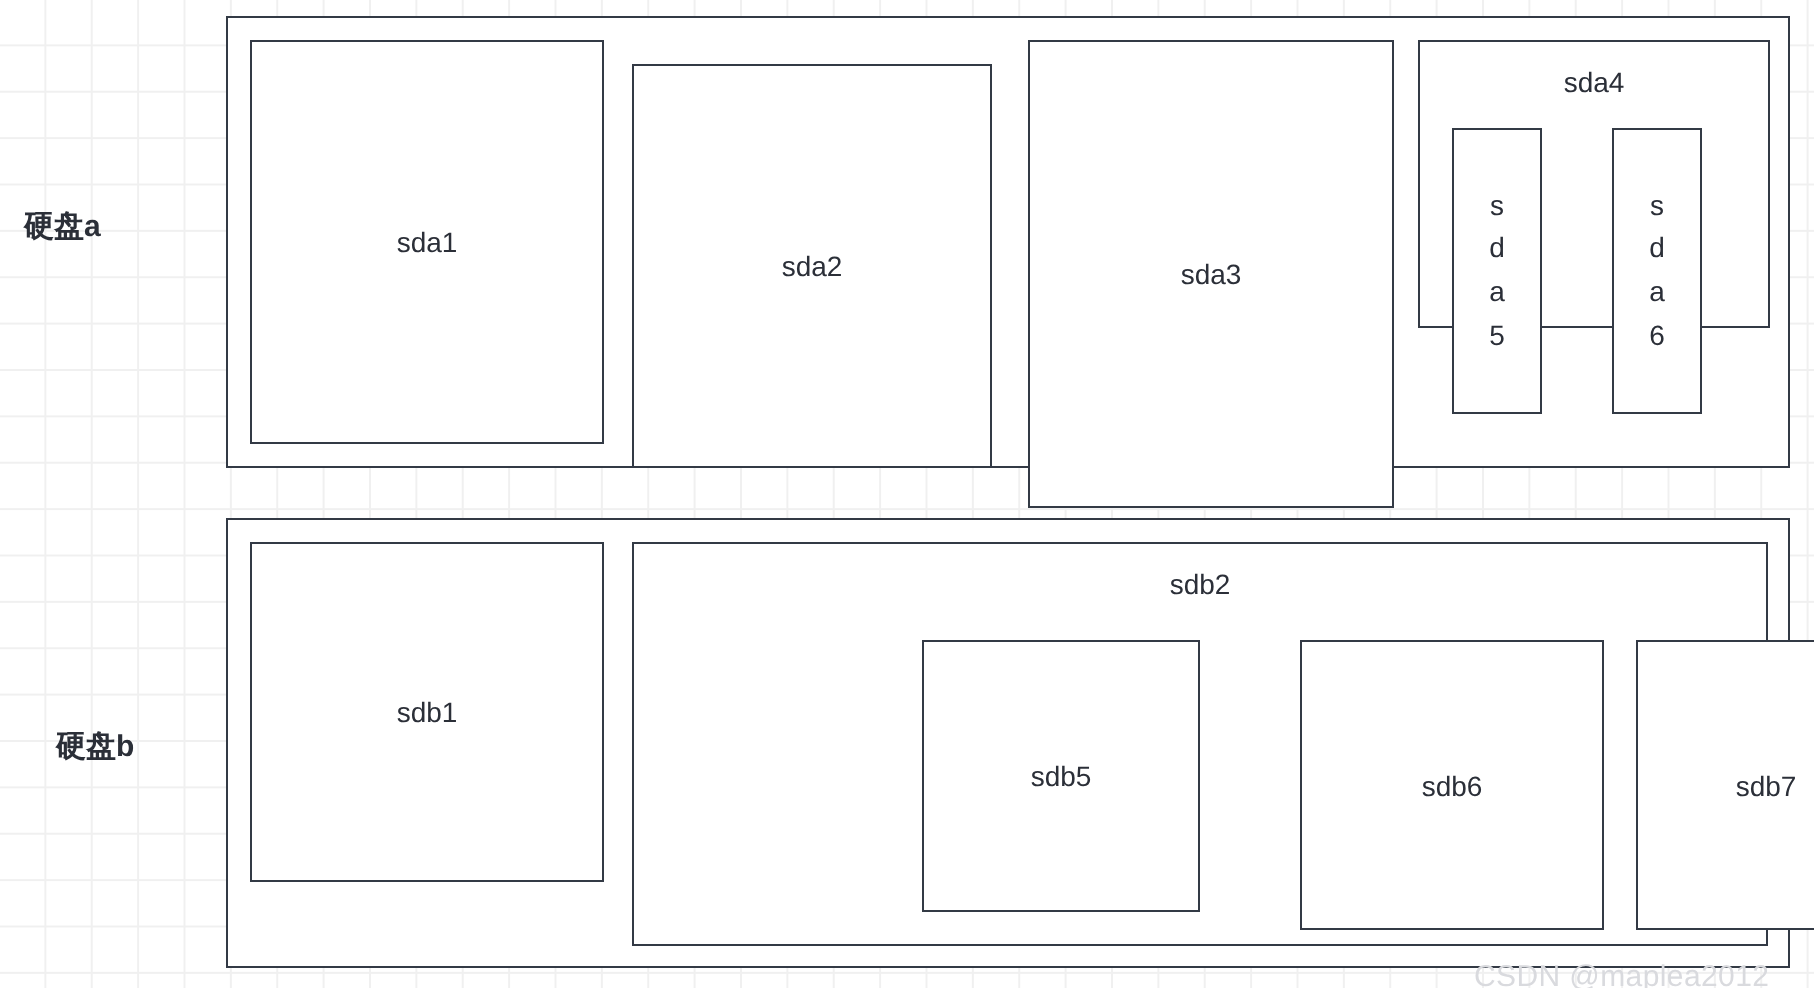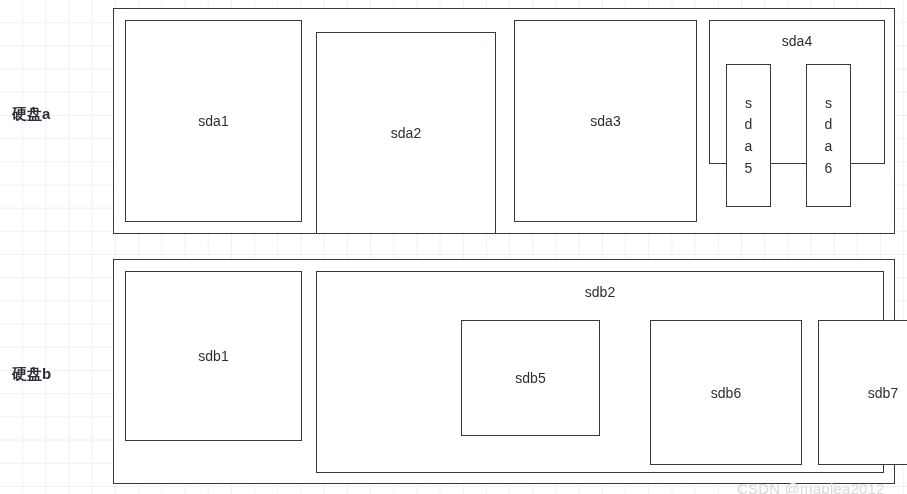--- a/index.html
+++ b/index.html
@@ -94,21 +94,21 @@
   <div class="box" style="left:113px; top:8px; width:782px; height:226px;">
 
     <div class="box" style="left:11px; top:11px; width:177px; height:202px;">
       <div class="box-label label-center">sda1</div>
     </div>
 
     <div class="box" style="left:202px; top:23px; width:180px; height:202px;">
       <div class="box-label label-center">sda2</div>
     </div>
 
-    <div class="box" style="left:400px; top:11px; width:183px; height:202px;">
+    <div class="box" style="left:400px; top:11px; width:183px; height:234px;">
       <div class="box-label label-center">sda3</div>
     </div>
 
     <div class="box" style="left:595px; top:11px; width:176px; height:144px;">
       <div class="box-label label-top">sda4</div>
 
       <div class="box" style="left:16px; top:43px; width:45px; height:143px;">
         <div class="label-vertical">s
 d
 a
@@ -117,32 +117,32 @@
 
       <div class="box" style="left:96px; top:43px; width:45px; height:143px;">
         <div class="label-vertical">s
 d
 a
 6</div>
       </div>
     </div>
   </div>
 
-  <div class="disk-label" style="left:12px; top:366px;">硬盘b</div>
+  <div class="disk-label" style="left:28px; top:366px;">硬盘b</div>
 
   <div class="box" style="left:113px; top:259px; width:782px; height:225px;">
 
     <div class="box" style="left:11px; top:11px; width:177px; height:170px;">
       <div class="box-label label-center">sdb1</div>
     </div>
 
     <div class="box" style="left:202px; top:11px; width:568px; height:202px;">
       <div class="box-label label-top">sdb2</div>
 
-      <div class="box" style="left:144px; top:48px; width:139px; height:116px;">
+      <div class="box" style="left:144px; top:48px; width:139px; height:136px;">
         <div class="box-label label-center">sdb5</div>
       </div>
 
       <div class="box" style="left:333px; top:48px; width:152px; height:145px;">
         <div class="box-label label-center">sdb6</div>
       </div>
 
       <div class="box" style="left:501px; top:48px; width:130px; height:145px;">
         <div class="box-label label-center">sdb7</div>
       </div>

